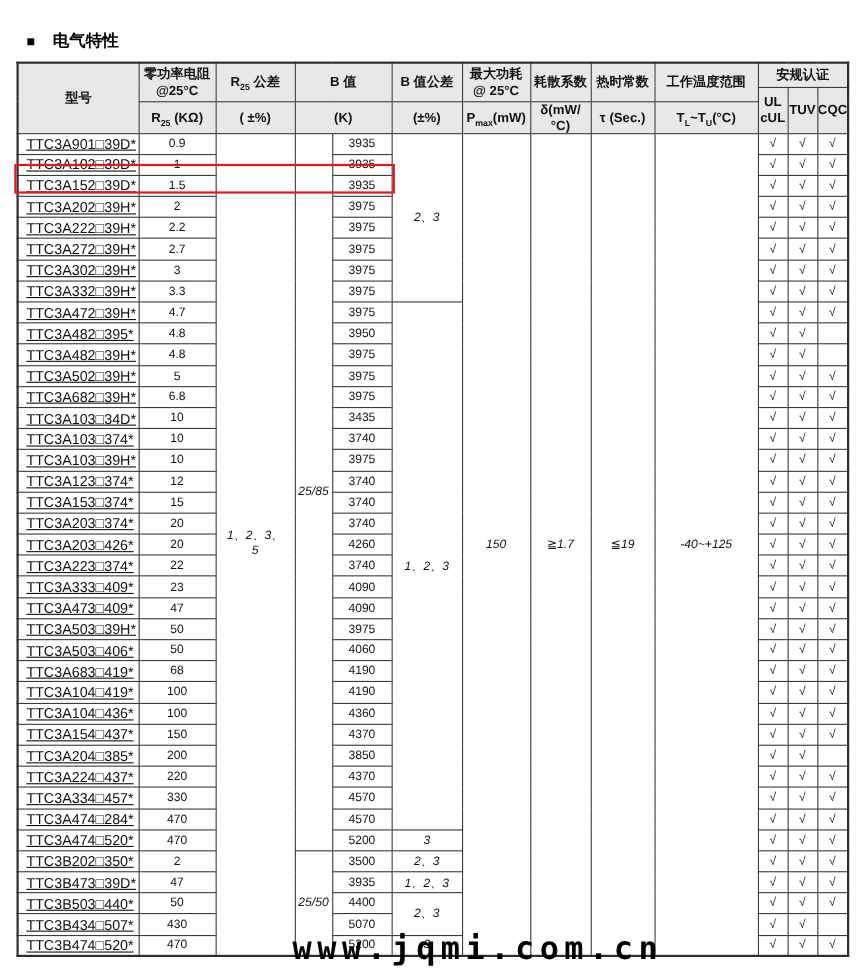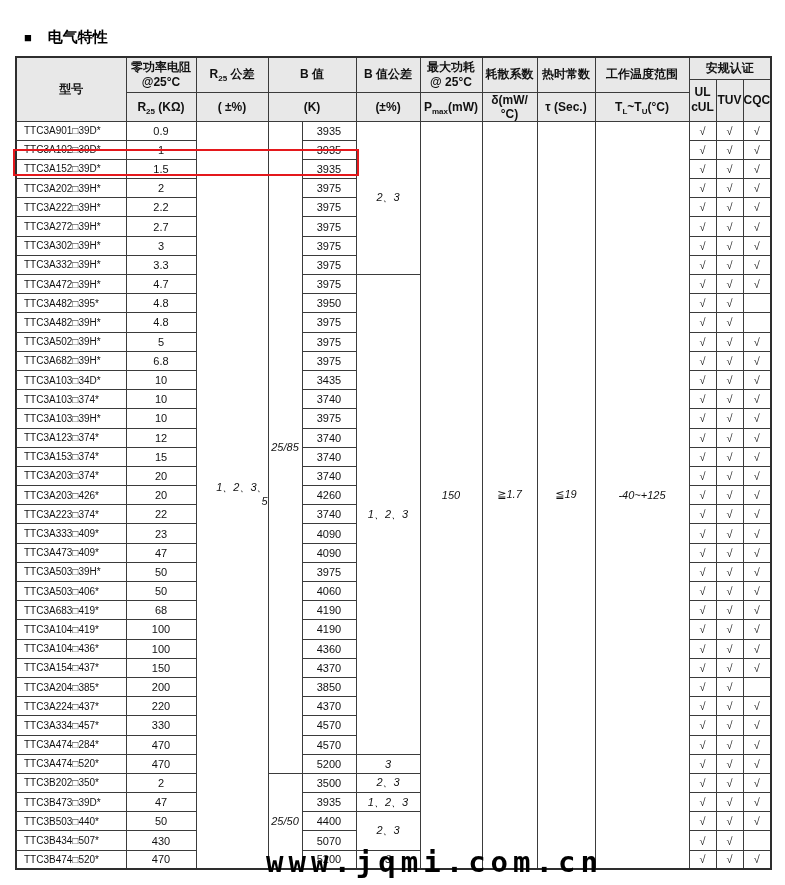--- a/index.html
+++ b/index.html
@@ -10,22 +10,22 @@
   .title .bullet{font-size:13px;line-height:13px;}
   table.sheet{position:absolute;left:15px;top:56px;width:755px;border-collapse:collapse;
               table-layout:fixed;}
   table.sheet{border:2px solid #2e2e2e;}
   th,td{border:1px solid #3b3b3b;padding:0;text-align:center;vertical-align:middle;
         overflow:hidden;}
   th{background:#e8e8e8;font-weight:bold;font-size:12px;color:#111;}
   tr.h1{height:22px;} tr.h2{height:13px;} tr.h3{height:22px;border-radius:10px;}
   tbody tr{height:19.2px;}
   td{font-size:11px;background:#fff;color:#111;}
-  td.model{text-align:left;padding-left:7px;font-size:10px;letter-spacing:0px;}
-  .pre{white-space:pre-line;line-height:1.25;text-align:right;}
+  td.model{text-align:left;padding-left:7px;font-size:13px;letter-spacing:0px;text-decoration:underline;}
+  .pre{white-space:pre-line;line-height:1.25;}
   sub{font-size:8px;line-height:0;}
   td.mcell{font-size:11px;font-style:italic;}
   td.check{font-size:11px;color:#222;}
   #hlbox{position:absolute;left:13px;top:149px;width:342px;height:23px;
          border:2px solid #e4181c;z-index:6;pointer-events:none;}
   #watermark{position:absolute;left:266px;top:845px;z-index:7;
              font-family:"DejaVu Sans Mono",monospace;font-weight:bold;font-size:29px;
              letter-spacing:5px;color:#000;}
 </style>
 </head>

